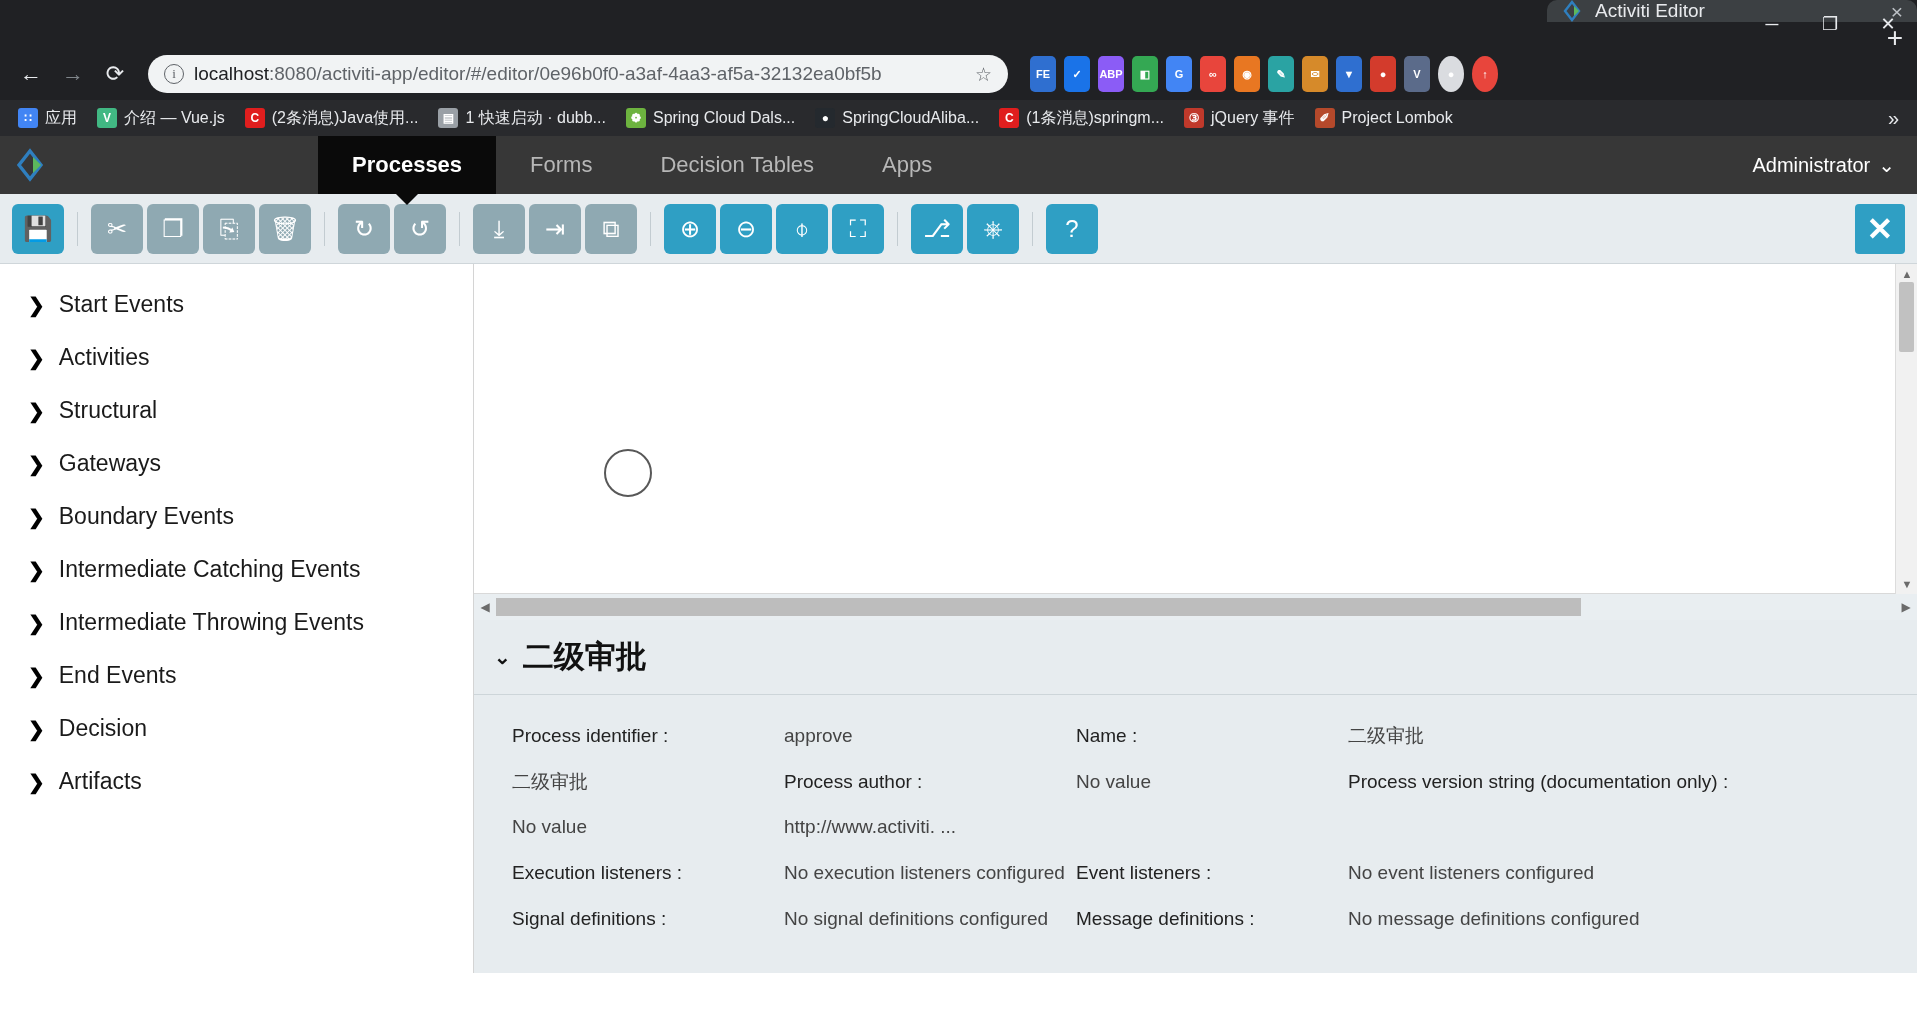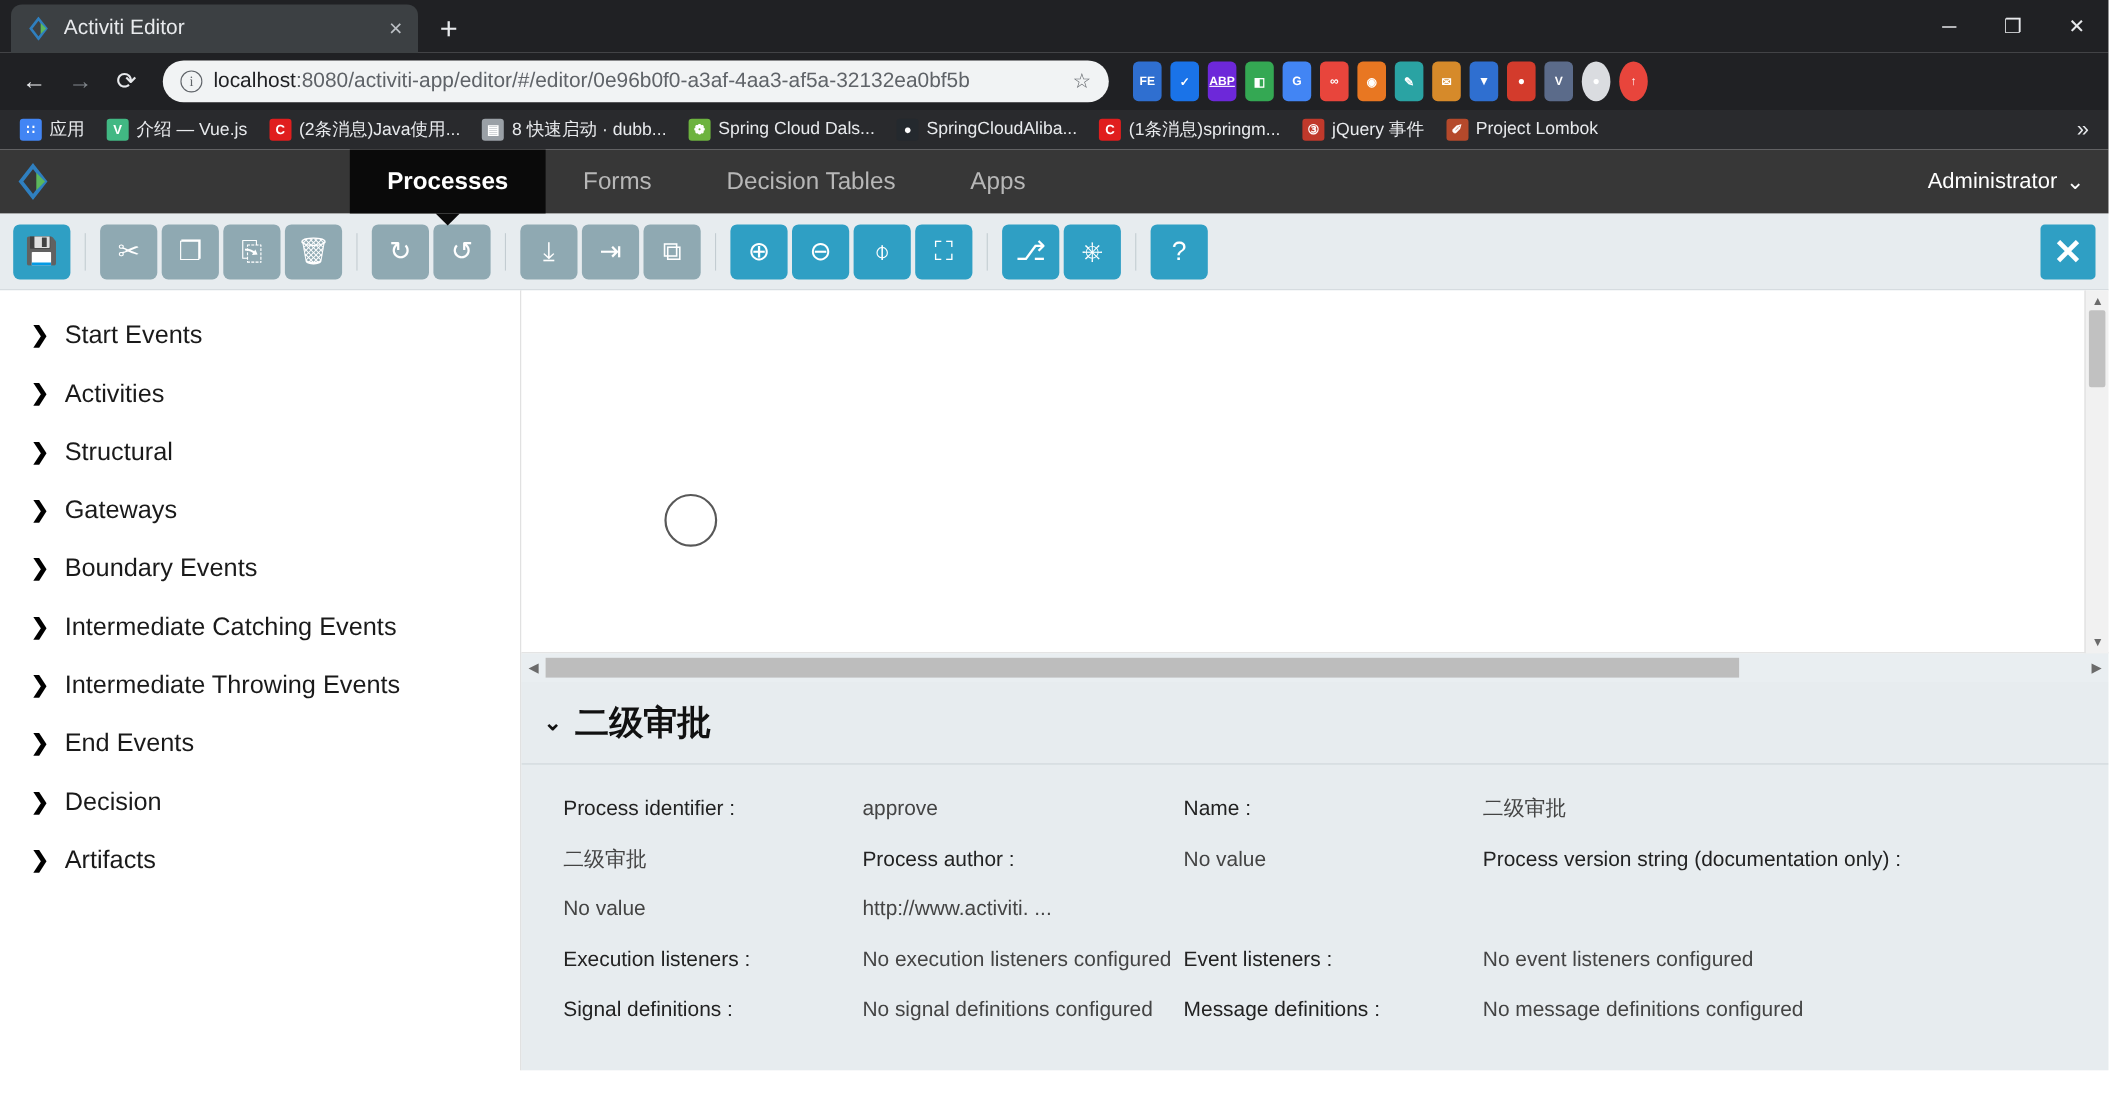--- a/index.html
+++ b/index.html
@@ -6,21 +6,21 @@
   html, body {
     width: 1917px; height: 1015px;
     font-family: "Liberation Sans", sans-serif;
     overflow: hidden; background: #ffffff;
   }
 
   
   .browser { width: 1917px; }
   .tabstrip {
     height: 48px; background: #202124; position: relative;
-    display: flex; align-items: flex-end; padding-left: 10px;
+    display: flex; align-items: flex-end; padding-left: 28px; flex-direction: column;
   }
   .tab {
     height: 44px; width: 370px; background: #3c4043;
     border-radius: 10px 10px 0 0; display: flex; align-items: center;
     padding: 0 14px; gap: 12px; position: relative;
   }
   .tab-favicon { width: 22px; height: 22px; position: relative; flex: none; }
   .tab-title {
     color: #e8eaed; font-size: 19px; flex: 1;
     white-space: nowrap; overflow: hidden; text-overflow: ellipsis;
@@ -207,21 +207,21 @@
     <div class="navbtn dim">→</div>
     <div class="navbtn">⟳</div>
     <div class="omnibox">
       <span class="omni-info">i</span>
       <span class="omni-url"><span class="host">localhost</span><span class="path">:8080/activiti-app/editor/#/editor/0e96b0f0-a3af-4aa3-af5a-32132ea0bf5b</span></span>
       <span class="omni-star">☆</span>
     </div>
     <div class="ext-icons" id="ext-host">
         <div class="ext" style="background: rgb(47, 111, 208);">FE</div>
         <div class="ext" style="background: rgb(26, 115, 232);">✓</div>
-        <div class="ext" style="background: #6d28d9; text-decoration: underline;">ABP</div>
+        <div class="ext" style="background: #8b5cf6;">ABP</div>
         <div class="ext" style="background: rgb(52, 168, 83);">◧</div>
         <div class="ext" style="background: rgb(66, 133, 244);">G</div>
         <div class="ext" style="background: rgb(232, 69, 60);">∞</div>
         <div class="ext" style="background: rgb(232, 119, 34);">◉</div>
         <div class="ext" style="background: rgb(42, 163, 163);">✎</div>
         <div class="ext" style="background: rgb(214, 138, 42);">✉</div>
         <div class="ext" style="background: rgb(47, 111, 208);">▼</div>
         <div class="ext" style="background: rgb(211, 59, 44);">●</div>
         <div class="ext" style="background: rgb(91, 107, 138);">V</div>
         <div class="ext ext-round" style="background: rgb(218, 220, 224);">●</div>
@@ -237,21 +237,21 @@
       <div class="bm">
         <span class="bm-ico" style="background: rgb(65, 184, 131);">V</span>
         <span class="bm-label">介绍 — Vue.js</span>
       </div>
       <div class="bm">
         <span class="bm-ico" style="background: rgb(224, 30, 30);">C</span>
         <span class="bm-label">(2条消息)Java使用...</span>
       </div>
       <div class="bm">
         <span class="bm-ico" style="background: rgb(154, 160, 166);">▤</span>
-        <span class="bm-label">8 快速启动 · dubb...</span>
+        <span class="bm-label">1 快速启动 · dubb...</span>
       </div>
       <div class="bm">
         <span class="bm-ico" style="background: rgb(109, 179, 63);">❁</span>
         <span class="bm-label">Spring Cloud Dals...</span>
       </div>
       <div class="bm">
         <span class="bm-ico" style="background: rgb(36, 41, 46);">●</span>
         <span class="bm-label">SpringCloudAliba...</span>
       </div>
       <div class="bm">

